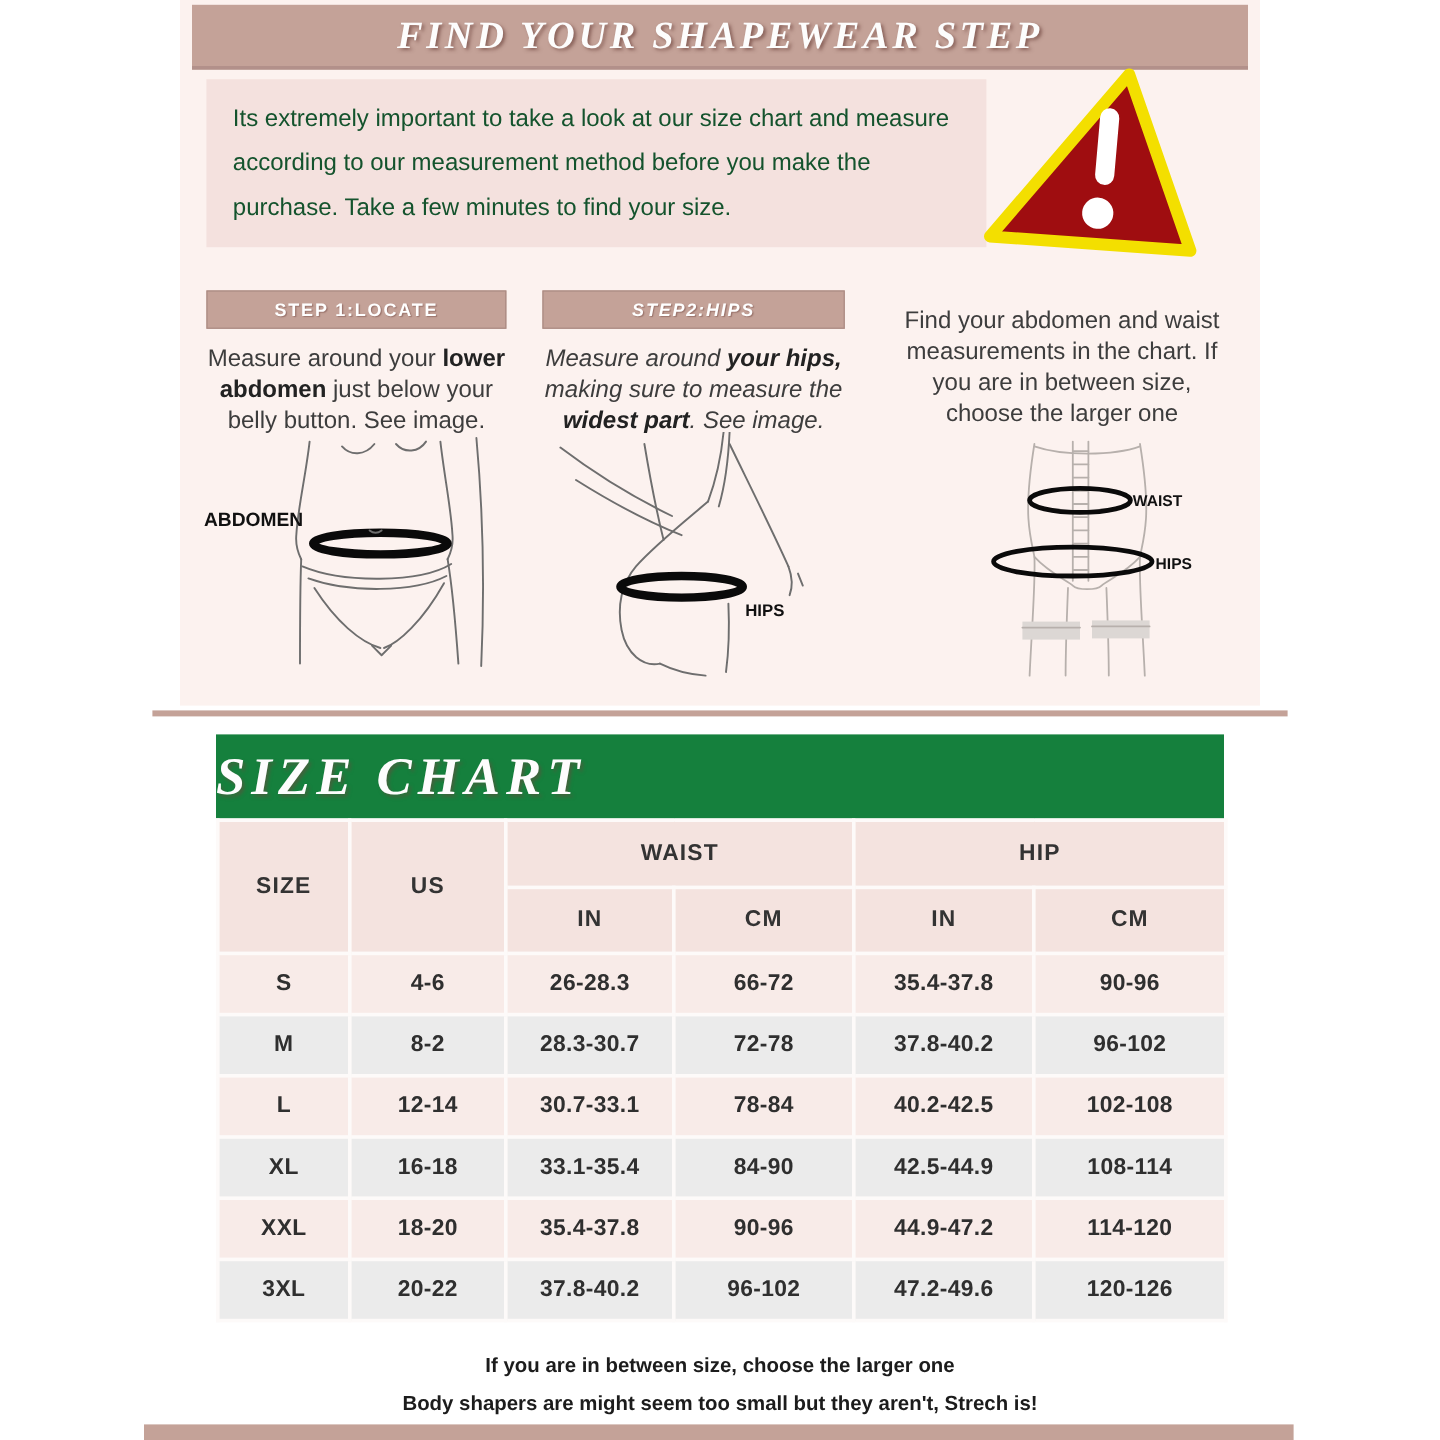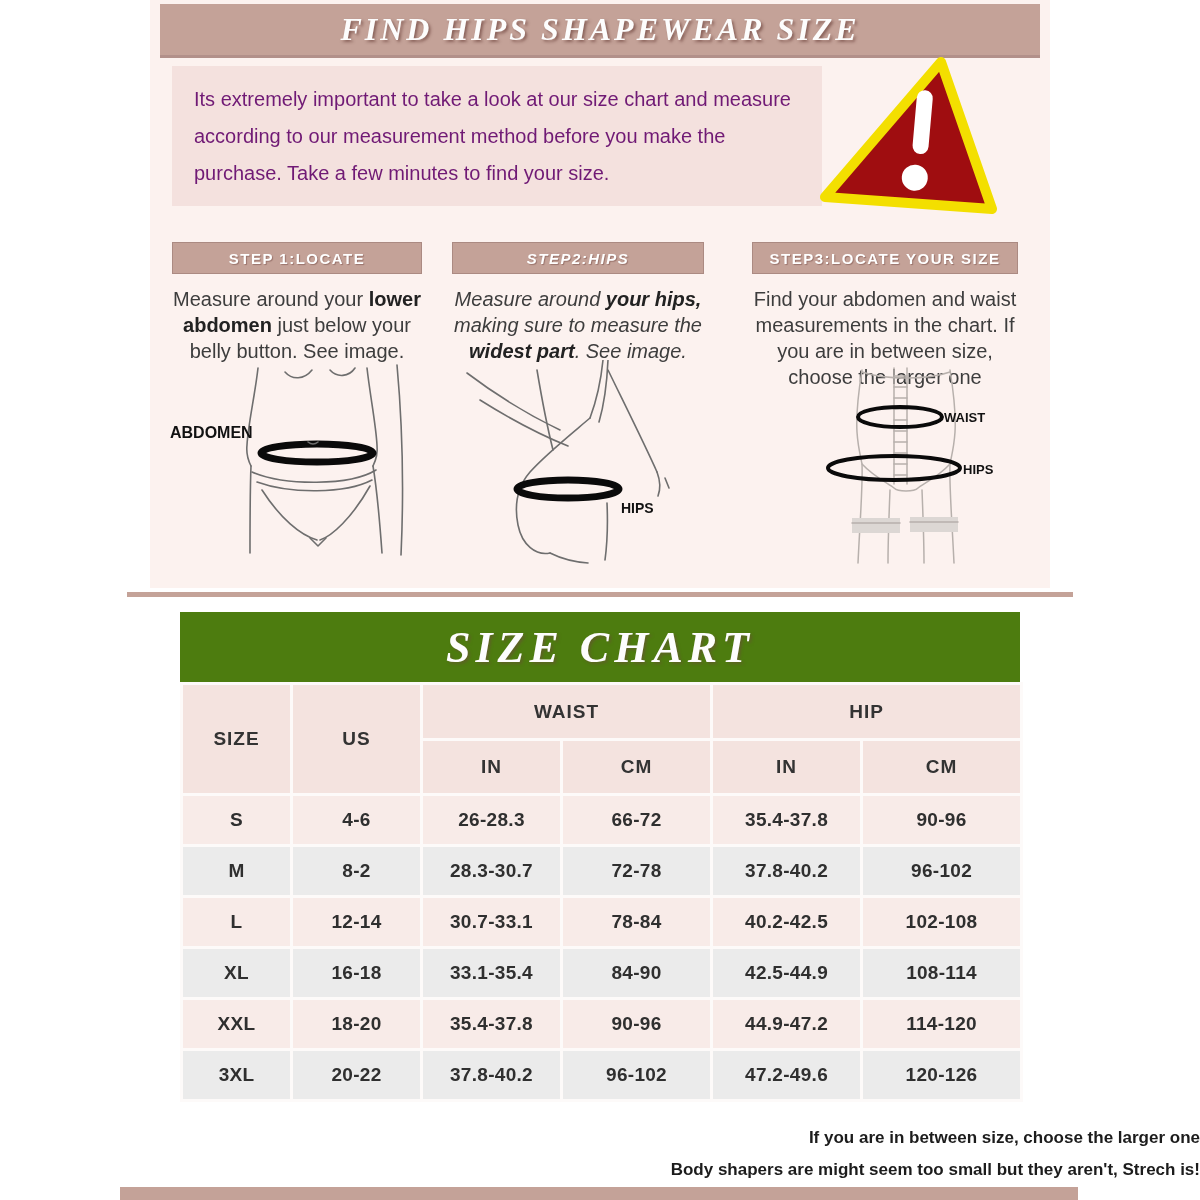--- a/index.html
+++ b/index.html
@@ -9,21 +9,21 @@
   
   .top-bg{position:absolute;left:150px;top:0;width:900px;height:588px;background:#fcf2ef;}
 
   .title-band{position:absolute;left:160px;top:4px;width:880px;height:51px;background:#c4a298;
               border-bottom:3px solid #b2908a;display:flex;align-items:center;justify-content:center;}
   .title-text{font-family:"Liberation Serif",serif;font-style:italic;font-weight:bold;color:#fdfdfd;
               font-size:32px;letter-spacing:3px;text-shadow:2px 2px 3px rgba(90,45,40,.55);}
 
   .info-panel{position:absolute;left:172px;top:66px;width:650px;height:140px;background:#f4e1de;
               display:flex;align-items:center;}
-  .info-text{padding:0 8px 0 22px;max-width:610px;font-size:20px;line-height:37px;color:#701a75;}
+  .info-text{padding:0 8px 0 22px;max-width:610px;font-size:20px;line-height:37px;color:#14532d;}
 
   .warning-wrap{position:absolute;left:820px;top:56px;width:200px;height:172px;}
 
   
   .step{position:absolute;top:242px;text-align:center;}
   .step1{left:172px;width:250px;}
   .step2{left:452px;width:252px;font-style:italic;}
   .step3{left:752px;width:266px;}
   .step-header{height:30px;background:#c4a298;border:1px solid #ab8a82;color:#fff;font-weight:bold;
                font-size:15px;letter-spacing:1.5px;display:flex;align-items:center;justify-content:center;
@@ -39,50 +39,50 @@
   .fig svg{width:100%;height:100%;display:block;}
   .body-line{fill:none;stroke:#6e6e6e;stroke-width:1.6;stroke-linecap:round;}
   .faint-line{fill:none;stroke:#b7b0ac;stroke-width:1.5;stroke-linecap:round;}
   .band{fill:none;stroke:#0a0a0a;}
   .fig-label{font-family:"Liberation Sans",sans-serif;font-weight:bold;fill:#111;}
 
   
   .divider{position:absolute;left:127px;top:592px;width:946px;height:5px;background:#c4a298;}
 
   
-  .chart-band{position:absolute;left:180px;top:612px;width:840px;height:70px;background:#4d7c0f;
-              display:flex;align-items:center;justify-content:center;}
+  .chart-band{position:absolute;left:180px;top:612px;width:840px;height:70px;background:#15803d;
+              display:flex;align-items:center;}
   .chart-band-text{font-family:"Liberation Serif",serif;font-style:italic;font-weight:bold;color:#fdfdfd;
                    font-size:44px;letter-spacing:5px;text-shadow:2px 2px 3px rgba(110,70,60,.5);}
 
   table.size-table{position:absolute;left:180px;top:682px;width:840px;border-collapse:collapse;
                    table-layout:fixed;}
   table.size-table th,table.size-table td{border:3px solid #fdfaf9;text-align:center;vertical-align:middle;}
   table.size-table th{background:#f4e3df;color:#333;font-size:19px;font-weight:bold;letter-spacing:1px;}
   tr.hdr1 th{height:51px;}
   tr.hdr2 th{height:50px;}
   table.size-table td{font-size:19px;font-weight:bold;color:#2f2f2f;letter-spacing:.3px;height:46px;}
   tr.row-pink td{background:#f8ebe8;}
   tr.row-gray td{background:#ebebeb;}
 
   
-  .footer-line{position:absolute;left:0;width:1200px;text-align:right;font-size:17px;font-weight:bold;color:#1c1c1c;}
+  .footer-line{position:absolute;left:0;width:1200px;text-align:center;font-size:17px;font-weight:bold;color:#1c1c1c;}
   .footer-line.l1{top:1128px;}
   .footer-line.l2{top:1160px;}
   .bottom-band{position:absolute;left:120px;top:1187px;width:958px;height:13px;background:#c4a298;}
 </style>
 </head>
 <body>
 
 <div class="page">
 
   <div class="top-bg"></div>
 
   <div class="title-band">
-    <span class="title-text">FIND HIPS SHAPEWEAR SIZE</span>
+    <span class="title-text">FIND YOUR SHAPEWEAR STEP</span>
   </div>
 
   <div class="info-panel">
     <div class="info-text">Its extremely important to take a look at our size chart and measure according to our measurement method before you make the purchase. Take a few minutes to find your size.</div>
   </div>
 
   <div class="warning-wrap">
     <svg viewBox="0 0 200 172">
       <polygon points="121,6 172,153 5,141" fill="#9f0d10" stroke="#f3df00" stroke-width="10" stroke-linejoin="round"></polygon>
       <g fill="#ffffff" transform="rotate(5 100 85)">
@@ -96,21 +96,20 @@
     <div class="step-header">STEP 1:LOCATE</div>
     <div class="step-desc"><span>Measure around your </span><b>lower abdomen</b><span> just below your belly button. See image.</span></div>
   </div>
 
   <div class="step step2">
     <div class="step-header">STEP2:HIPS</div>
     <div class="step-desc"><span>Measure around </span><b>your hips,</b><span> making sure to measure the </span><b>widest part</b><span>. See image.</span></div>
   </div>
 
   <div class="step step3">
-    <div class="step-header">STEP3:LOCATE YOUR SIZE</div>
     <div class="step-desc">Find your abdomen and waist measurements in the chart. If you are in between size, choose the larger one</div>
   </div>
 
   <div class="fig fig1">
     <svg viewBox="0 0 300 207">
       <path class="body-line" d="M 108,8 C 105,35 98,65 97,85 C 96,94 98,100 101,106"></path>
       <path class="body-line" d="M 217,8 C 220,35 226,65 227,85 C 228,94 226,100 223,106"></path>
       <path class="body-line" d="M 247,5 C 252,60 254,130 251,195"></path>
       <path class="body-line" d="M 135,12 C 142,20 154,20 162,10"></path>
       <path class="body-line" d="M 180,10 C 187,18 199,17 205,8"></path>

